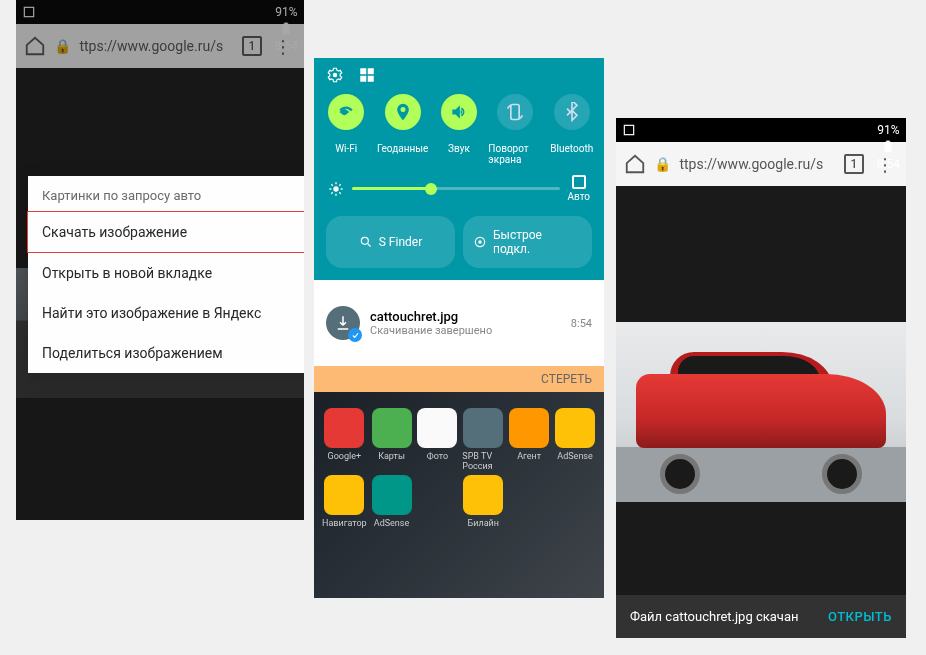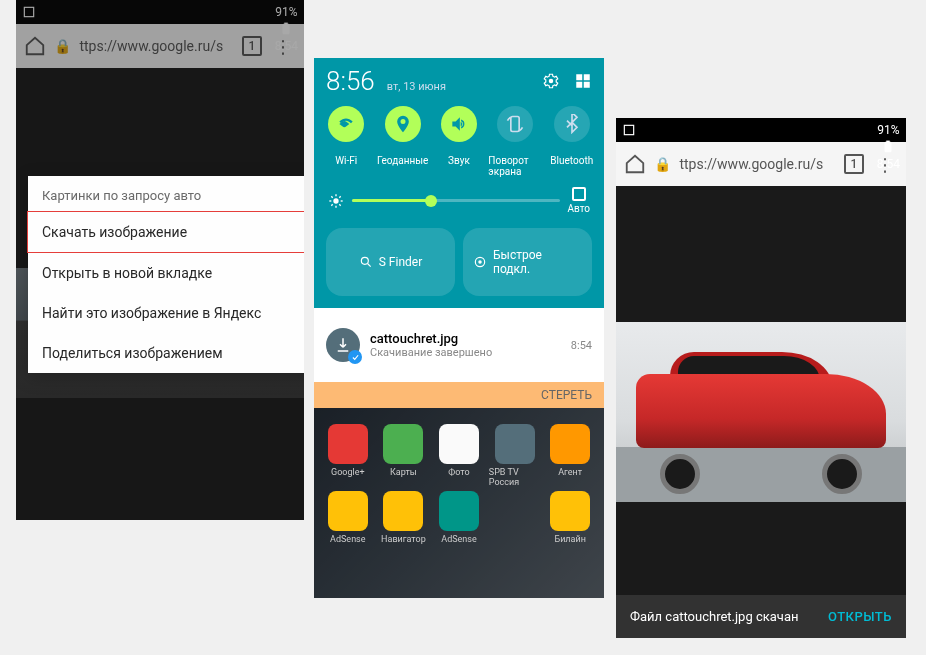--- a/index.html
+++ b/index.html
@@ -43,35 +43,35 @@
   .toggle.on .circ { background:#b2ff59; }
   .toggle.on .circ svg { fill:#0097a7; }
   .toggle .circ svg{width:20px;height:20px;fill:#cde;}
   .bright-row{display:flex;align-items:center;gap:8px;padding:6px 14px;}
   .bright-row .slider{flex:1;height:3px;background:rgba(255,255,255,.3);position:relative;border-radius:2px;}
   .bright-row .slider .fill{position:absolute;left:0;top:0;bottom:0;width:38%;background:#b2ff59;border-radius:2px;}
   .bright-row .slider .knob{position:absolute;left:38%;top:50%;width:12px;height:12px;background:#b2ff59;border-radius:50%;transform:translate(-50%,-50%);}
   .autolbl{font-size:10px;display:flex;flex-direction:column;align-items:center;gap:2px;}
   .autolbl .sq{width:14px;height:14px;border:2px solid #fff;border-radius:2px;}
   .sfinder-row{display:flex;gap:8px;padding:8px 12px 12px;}
-  .pill{flex:1;background:rgba(255,255,255,.14);border-radius:16px;padding:20px 10px;font-size:12px;display:flex;align-items:center;gap:6px;justify-content:center;}
+  .pill{flex:1;background:rgba(255,255,255,.14);border-radius:16px;padding:12px 10px;font-size:12px;display:flex;align-items:center;gap:6px;justify-content:center;}
   .pill svg{width:14px;height:14px;fill:#fff;}
-  .notif{background:#fff;display:flex;align-items:center;gap:10px;padding:20px 12px;font-size:13px;}
+  .notif{background:#fff;display:flex;align-items:center;gap:10px;padding:26px 12px;font-size:13px;}
   .notif .badge{width:34px;height:34px;border-radius:50%;background:#546e7a;display:flex;align-items:center;justify-content:center;position:relative;}
   .notif .badge svg{width:18px;height:18px;fill:#fff;}
   .notif .badge .tick{position:absolute;right:-2px;bottom:-2px;width:14px;height:14px;border-radius:50%;background:#2196f3;display:flex;align-items:center;justify-content:center;}
   .notif .badge .tick svg{width:9px;height:9px;fill:#fff;}
   .notif .texts{flex:1;}
   .notif .sub{color:#888;font-size:11px;}
   .notif .time{color:#888;font-size:11px;}
   .notif-footer{background:#fdba74;text-align:right;padding:6px 12px;font-size:12px;color:#666;}
   .homescreen{position:relative;flex:1;background:linear-gradient(135deg,#3a4756 0%,#5f6e7d 50%,#8b98a5 100%);}
   .p2-flex{display:flex;flex-direction:column;height:100%;}
   .hs-overlay{position:absolute;inset:0;background:rgba(0,0,0,.55);}
-  .appgrid{position:absolute;top:10px;left:0;right:0;display:grid;grid-template-columns:repeat(5,1fr);gap:4px;padding:6px 8px;}
+  .appgrid{position:absolute;top:10px;left:0;right:0;display:grid;grid-template-columns:repeat(6,1fr);gap:4px;padding:6px 8px;}
   .app{display:flex;flex-direction:column;align-items:center;gap:3px;font-size:9px;color:#ccc;}
   .app .ic{width:40px;height:40px;border-radius:8px;}
   .c-red{background:#e53935;} .c-grn{background:#4caf50;}
   .c-yel{background:#ffc107;} .c-tea{background:#009688;} .c-org{background:#ff9800;}
   .c-wht{background:#fafafa;} .c-drk{background:#546e7a;}
 
   
   .p3 { left:616px; top:118px; width:290px; height:520px; }
   .p3 .imgzone{position:absolute;top:68px;left:0;right:0;bottom:0;background:#1a1a1a;display:flex;align-items:center;justify-content:center;}
   .car{width:100%;height:180px;position:relative;background:linear-gradient(180deg,#e8eaec 0%,#d9dcde 55%,#b7bbbd 100%);}
@@ -128,24 +128,20 @@
     <div class="ctx-item">Открыть в новой вкладке</div>
     <div class="ctx-item">Найти это изображение в Яндекс</div>
     <div class="ctx-item">Поделиться изображением</div>
   </div>
 </div>
 
 <div class="phone p2">
  <div class="p2-flex">
   <div class="qs-panel">
     <div class="qs-top">
-      <div class="qs-toprow">
-        <span class="qs-time">8:56</span>
-        <span class="qs-date">вт, 13 июня</span>
-      </div>
       <div class="qs-icons">
         <svg viewBox="0 0 24 24">
               <circle cx="12" cy="12" r="3"></circle>
               <path d="M19 12a7 7 0 0 0-.1-1.2l2.1-1.6-2-3.4-2.5 1a7 7 0 0 0-2-1.2L14 3h-4l-.5 2.6a7 7 0 0 0-2 1.2l-2.5-1-2 3.4 2.1 1.6A7 7 0 0 0 5 12a7 7 0 0 0 .1 1.2L3 14.8l2 3.4 2.5-1a7 7 0 0 0 2 1.2L10 21h4l.5-2.6a7 7 0 0 0 2-1.2l2.5 1 2-3.4-2.1-1.6A7 7 0 0 0 19 12z" fill="none" stroke="#fff" stroke-width="1.6"></path>
             </svg>
         <svg viewBox="0 0 24 24">
               <rect x="3" y="3" width="8" height="8"></rect>
               <rect x="13" y="3" width="8" height="8"></rect>
               <rect x="3" y="13" width="8" height="8"></rect>
               <rect x="13" y="13" width="8" height="8"></rect>

